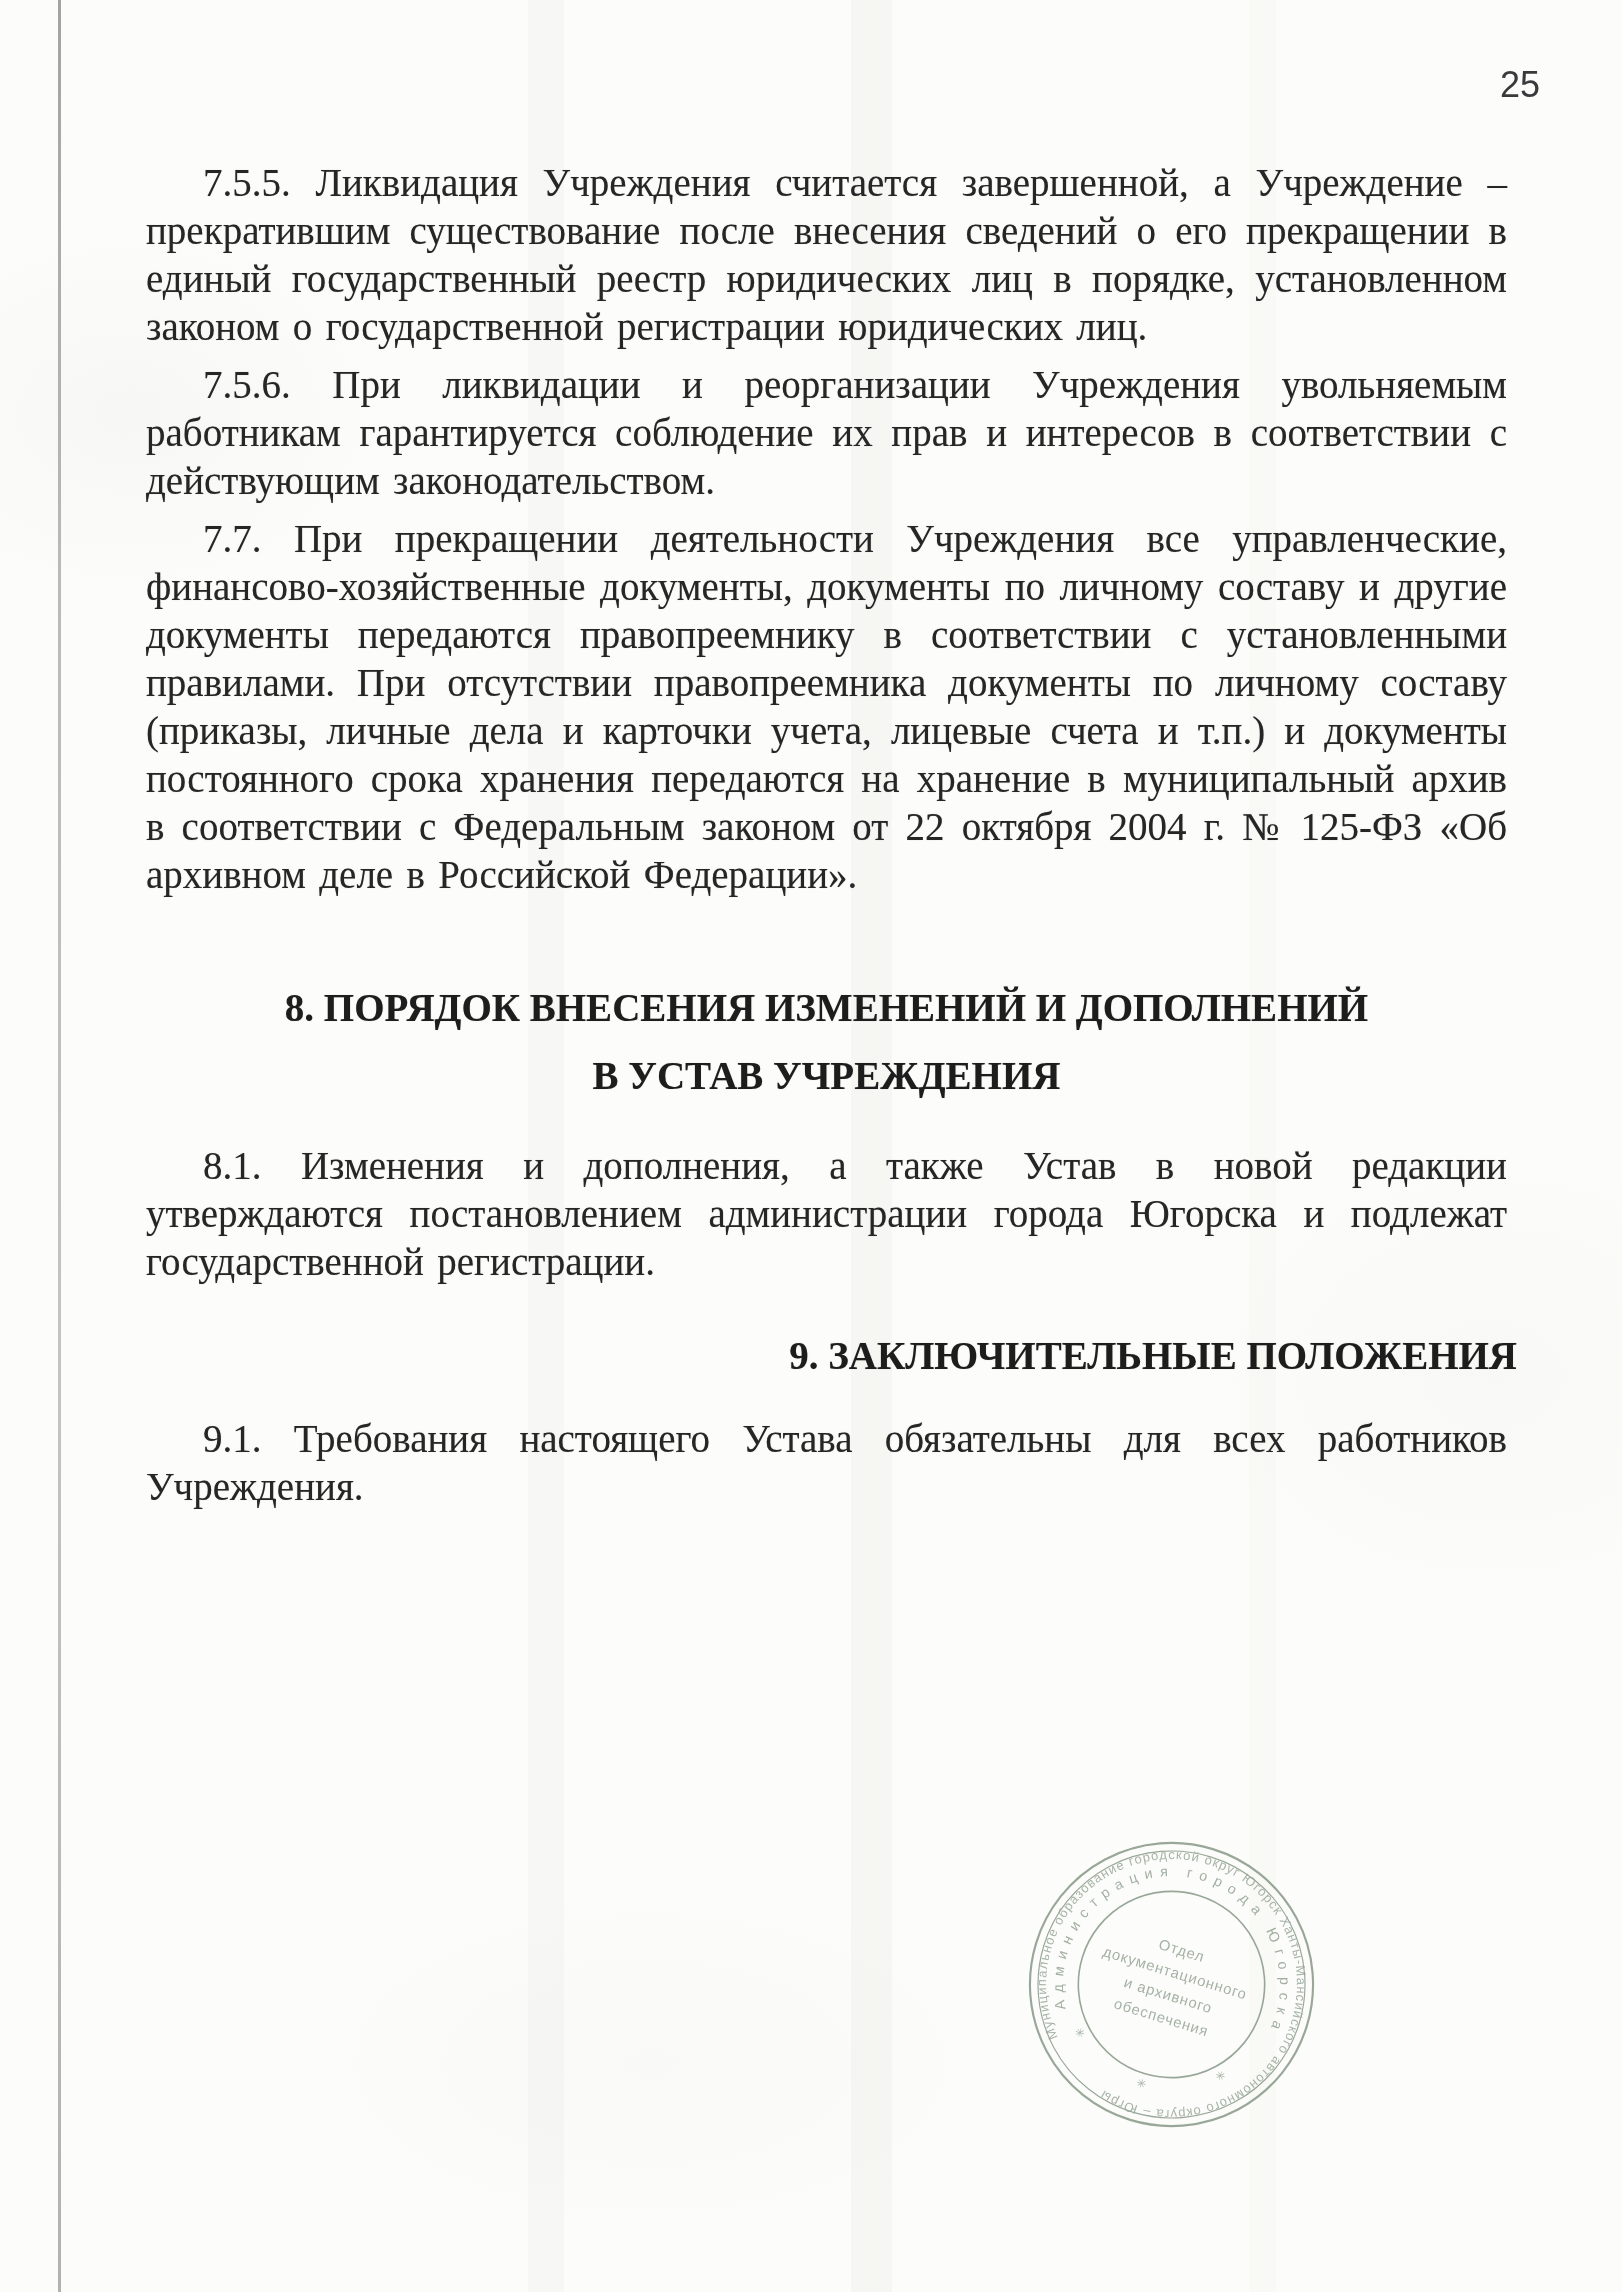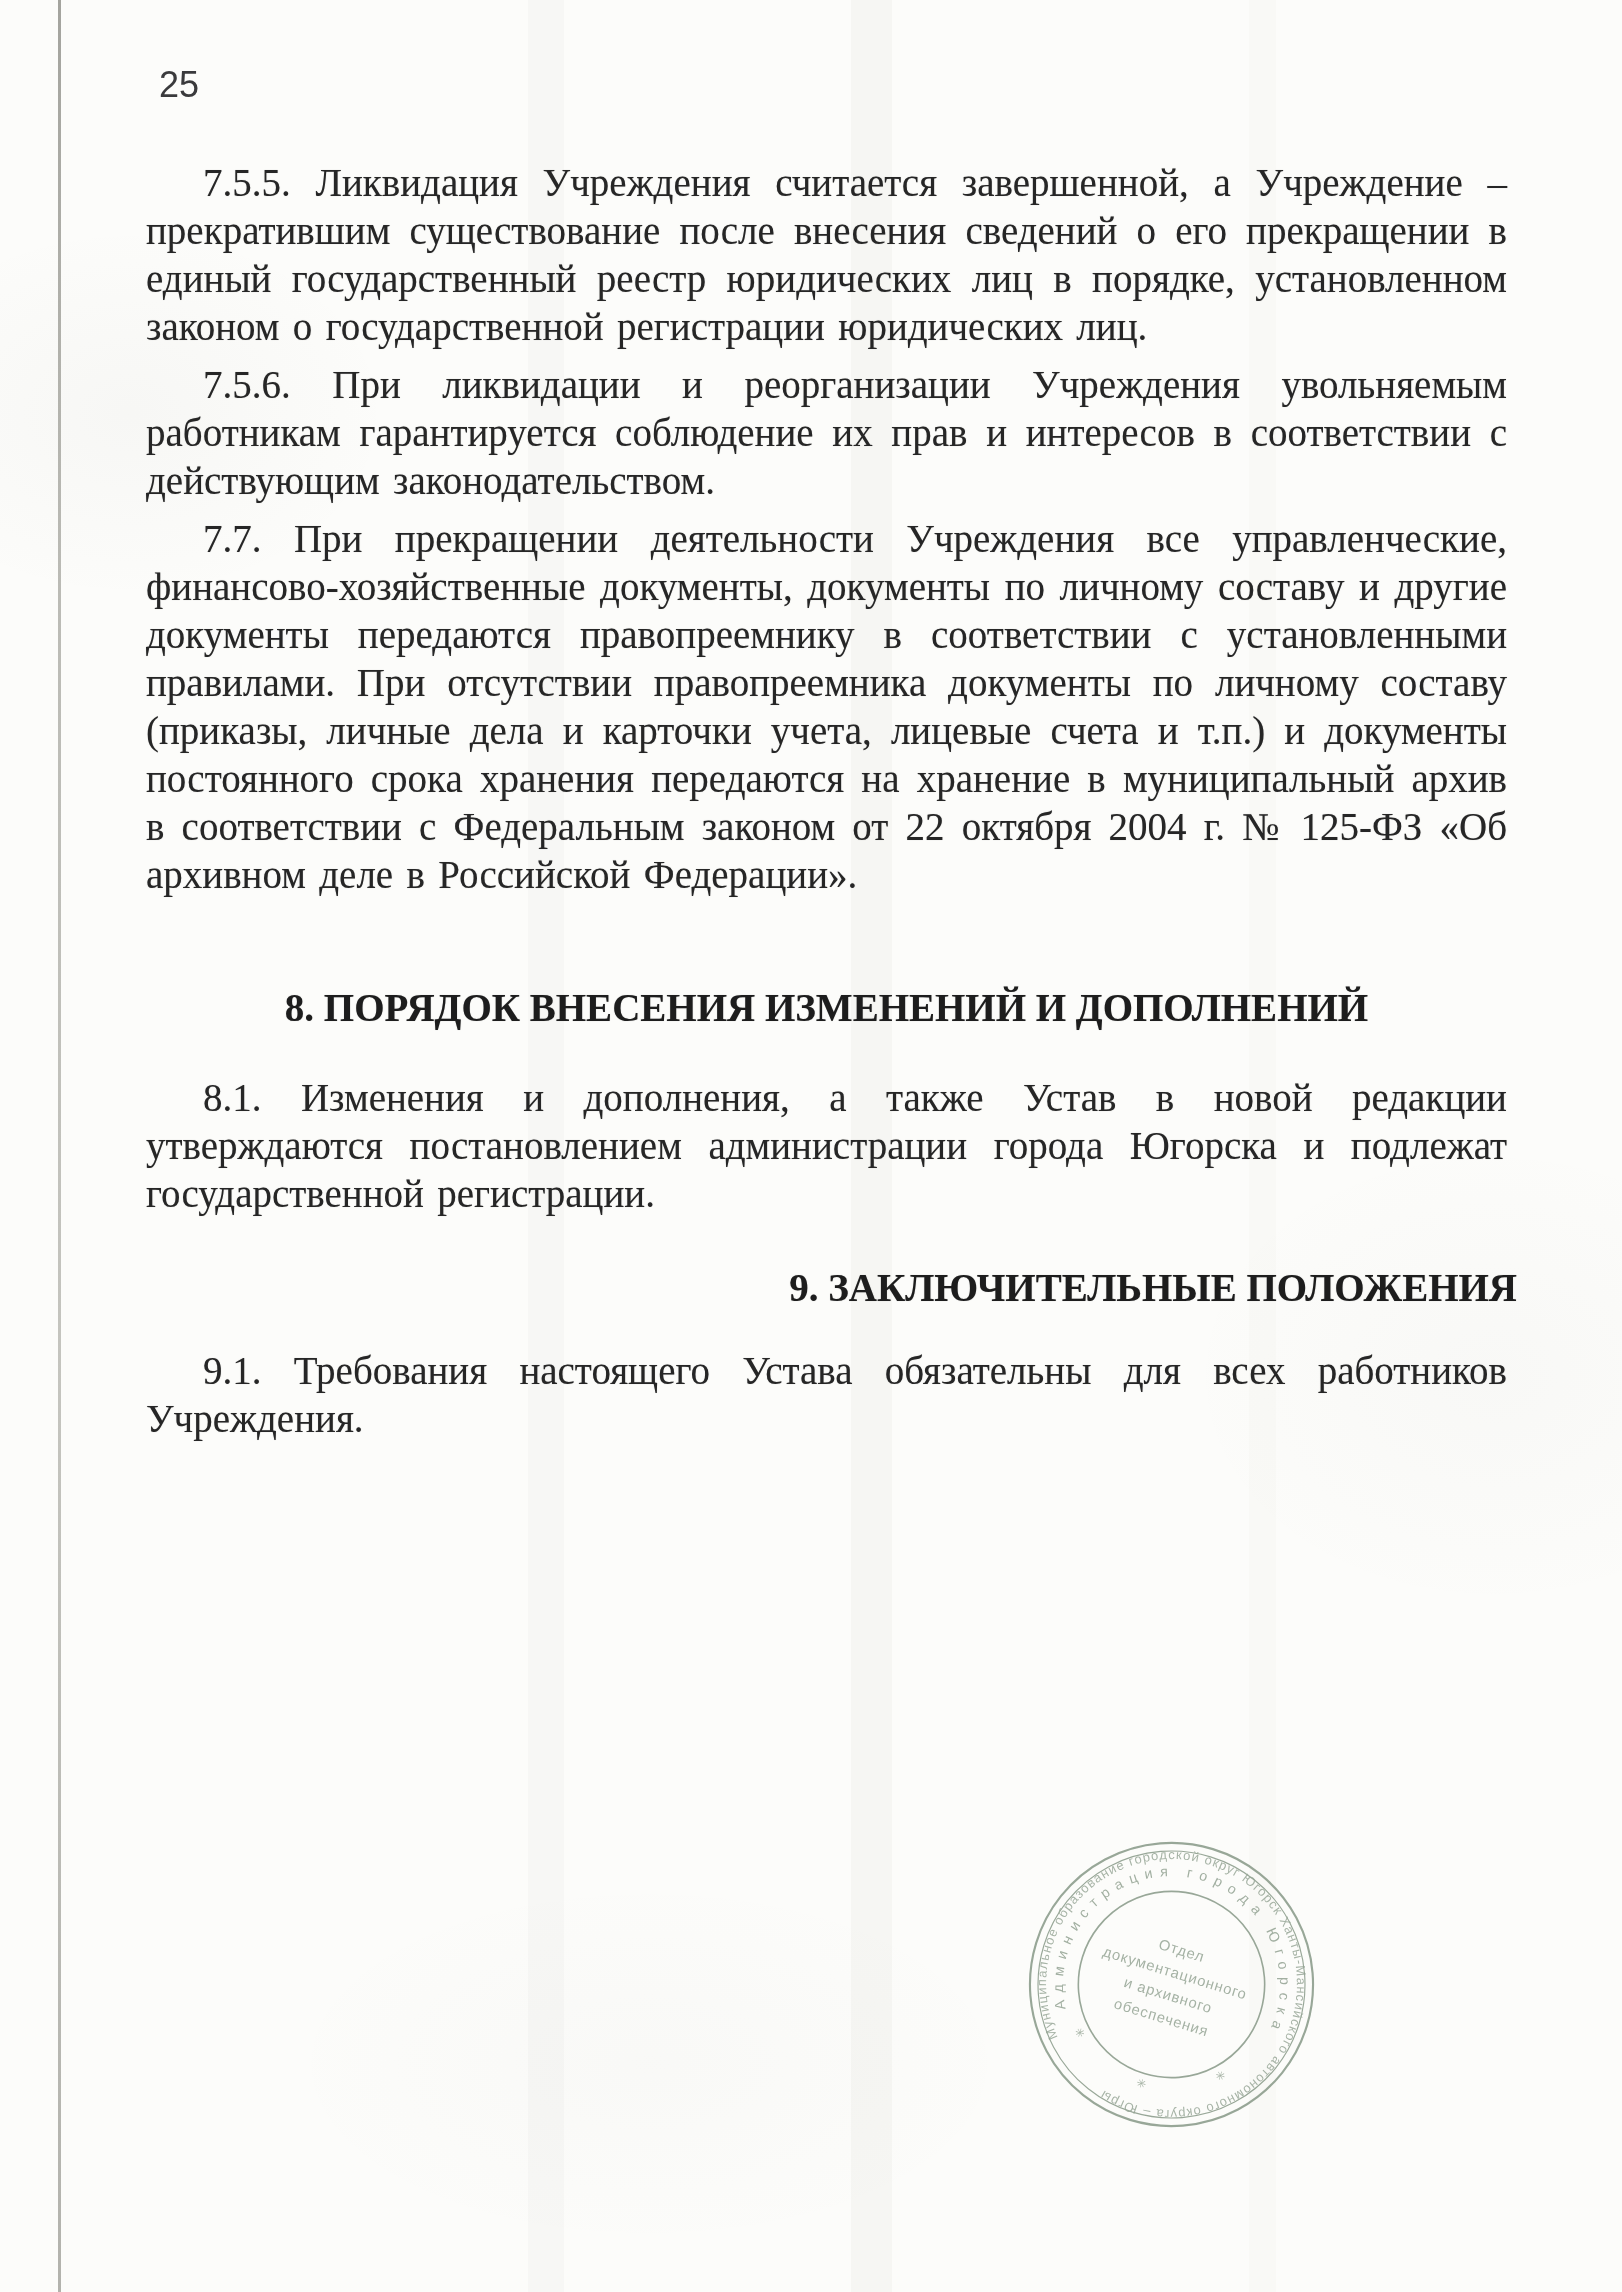--- a/index.html
+++ b/index.html
@@ -20,21 +20,21 @@
     position:absolute;left:58px;top:0;width:2.7px;height:2293px;
     background:linear-gradient(#86867f, #a5a59e 25%, #b2b2ab 60%, #9a9a93);
     opacity:.75;
   }
   .streak{position:absolute;top:0;height:2293px;background:#6e6e66;}
   .streak.s1{left:528px;width:36px;opacity:.035;}
   .streak.s2{left:851px;width:41px;opacity:.045;}
   .streak.s3{left:1249px;width:27px;opacity:.025;}
   .content{position:absolute;left:136px;right:106px;top:64px;}
   .page-number{
-    text-align:left;
+    text-align:right;
     font-family:"Liberation Sans", sans-serif;
     font-size:36px;line-height:41px;
     color:#3a3a3c;
     transform:translateX(23px);
     margin:0 0 54px 0;
   }
   .body-text{margin-top:14.3px;
     text-shadow:0 0 0.9px rgba(40,40,40,.35);}
   .para{
     font-size:39px;line-height:48px;
@@ -75,20 +75,21 @@
   <div class="content">
     <div class="page-number">25</div>
 
     <div class="body-text">
       <p class="para">7.5.5. Ликвидация Учреждения считается завершенной, а Учреждение – прекратившим существование после внесения сведений о его прекращении в единый государственный реестр юридических лиц в порядке, установленном законом о государственной регистрации юридических лиц.</p>
       <p class="para">7.5.6. При ликвидации и реорганизации Учреждения увольняемым работникам гарантируется соблюдение их прав и интересов в соответствии с действующим законодательством.</p>
       <p class="para">7.7. При прекращении деятельности Учреждения все управленческие, финансово-хозяйственные документы, документы по личному составу и другие документы передаются правопреемнику в соответствии с установленными правилами. При отсутствии правопреемника документы по личному составу (приказы, личные дела и карточки учета, лицевые счета и т.п.) и документы постоянного срока хранения передаются на хранение в муниципальный архив в соответствии с Федеральным законом от 22 октября 2004 г. № 125-ФЗ «Об архивном деле в Российской Федерации».</p>
 
       <h2 class="heading">
         <span class="h-line">8. ПОРЯДОК ВНЕСЕНИЯ ИЗМЕНЕНИЙ И ДОПОЛНЕНИЙ</span>
+        <span class="h-line">В УСТАВ УЧРЕЖДЕНИЯ</span>
       </h2>
 
       <p class="para">8.1. Изменения и дополнения, а также Устав в новой редакции утверждаются постановлением администрации города Югорска и подлежат государственной регистрации.</p>
 
       <h2 class="heading single">9. ЗАКЛЮЧИТЕЛЬНЫЕ ПОЛОЖЕНИЯ</h2>
 
       <p class="para">9.1. Требования настоящего Устава обязательны для всех работников Учреждения.</p>
     </div>
   </div>
 

